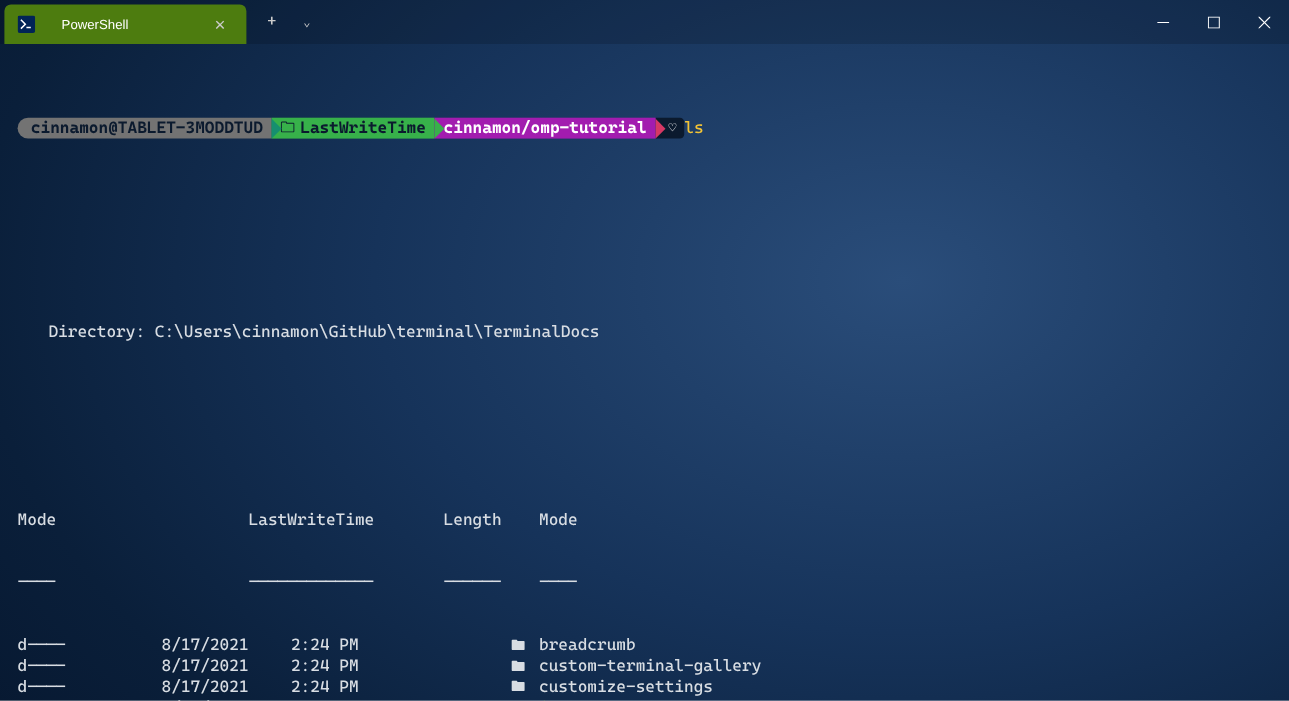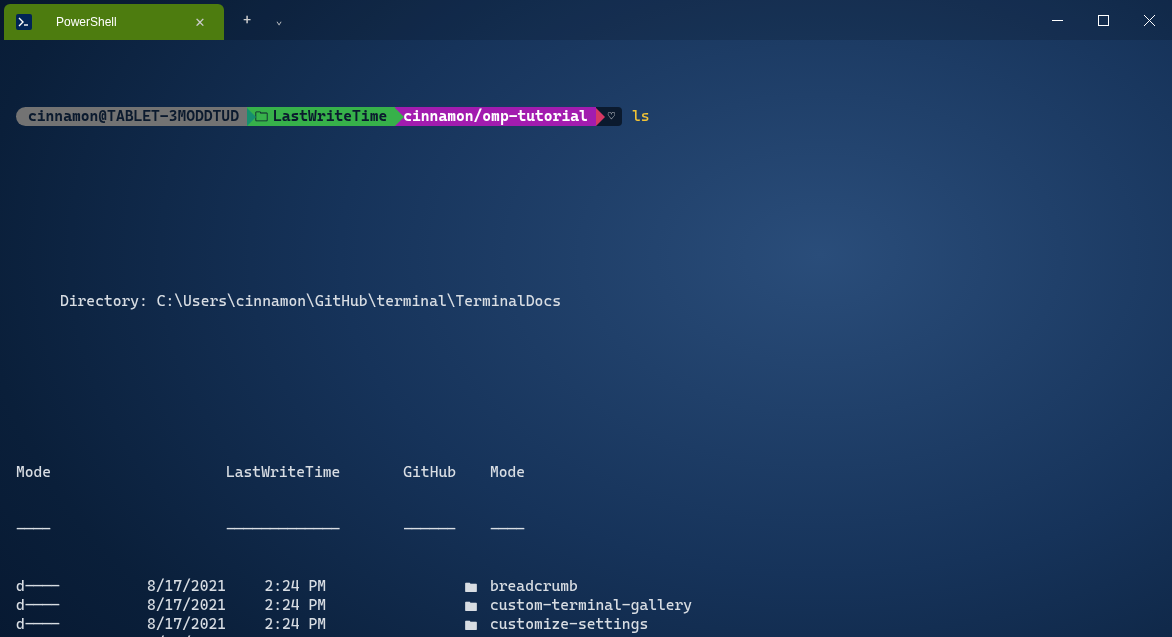--- a/index.html
+++ b/index.html
@@ -37,24 +37,24 @@
 .pill { display:inline-flex; align-items:center; height:19px; padding:0 8px; font-weight:bold; position:relative; }
 .pill.session { background:#737373; color:#0b1a2e; border-radius: 10px 0 0 10px; padding-left:12px; }
 .pill.folder  { background:#37b14a; color:#0b1a2e; }
 .pill.branch  { background:#a21caf; color:#fff; }
 .tail { position:relative; width:0; height:0; border-top:9.5px solid transparent; border-bottom:9.5px solid transparent; }
 .tail.after-session { border-left:9px solid #168f6f; margin-right:-9px; z-index:2; }
 .tail.after-folder  { border-left:9px solid #37b14a; margin-right:-9px; z-index:2; }
 .tail.after-branch  { border-left:9px solid #d63864; }
 .heart-box { background:#0b1a2e; color:#fff; display:inline-flex; align-items:center; height:19px; padding: 0 7px 0 12px; margin-left:-9px; border-radius:0 4px 4px 0;}
 .heart-box .heart { font-size:12px; }
-.cmd { color:#f2c335; margin-left:10px; }
+.cmd { color:#f2c335; }
 
 .out { margin-top: 14px; }
-.dir-line { margin-left: 44px; color:#d8dde3; }
+.dir-line { margin-left: 28px; color:#d8dde3; }
 .blank { height:19px; }
 
 .list-row { display:flex; height:19px; }
 .c-mode { width: 60px; }
 .c-date { width: 150px; text-align:right; }
 .c-time { width: 100px; text-align:right; }
 .c-len  { width: 130px; text-align:right; }
 .c-ico  { width: 30px; text-align:center; }
 .c-name { padding-left: 4px; }
 .hdr { color:#d8dde3; }
@@ -121,21 +121,21 @@
 
   <div class="out">
     <div class="blank"></div>
     <div class="dir-line"><span>Directory:</span> <span>C:\Users\cinnamon\GitHub\terminal\TerminalDocs</span></div>
     <div class="blank"></div>
     <div class="blank"></div>
     <div class="list-row hdr">
       <span class="c-mode">Mode</span>
       <span class="c-date" style="text-align:right;"></span>
       <span class="c-time">LastWriteTime</span>
-      <span class="c-len">GitHub</span>
+      <span class="c-len">Length</span>
       <span class="c-ico"></span>
       <span class="c-name">Mode</span>
     </div>
     <div class="list-row sep">
       <span class="c-mode">----</span>
       <span class="c-date"></span>
       <span class="c-time">-------------</span>
       <span class="c-len">------</span>
       <span class="c-ico"></span>
       <span class="c-name">----</span>

